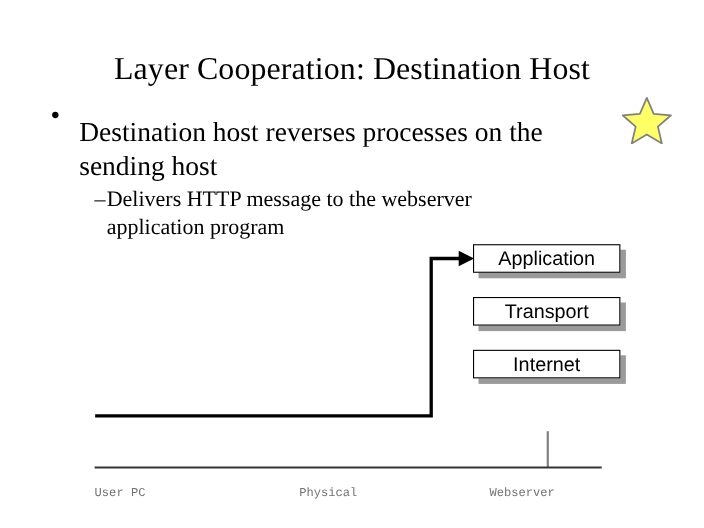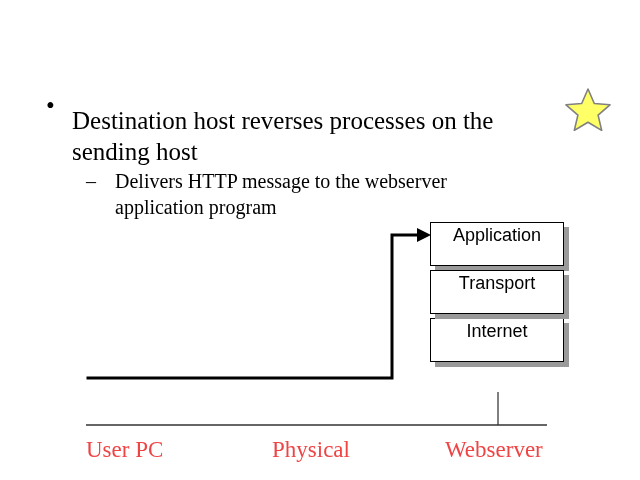--- a/index.html
+++ b/index.html
@@ -64,21 +64,21 @@
   }
   #bullet2 .marker {
     position: absolute;
     left: 0;
     top: 0;
     font-size: 20px;
     line-height: 26px;
   }
   #bullet2 .btext {
     position: absolute;
-    left: 29px;
+    left: 11px;
     top: 0;
     width: 400px;
     font-size: 20px;
     line-height: 26px;
   }
 
   
   #star {
     position: absolute;
     left: 565px;
@@ -95,21 +95,21 @@
     width: 640px;
     height: 480px;
     pointer-events: none;
   }
 
   
   .layer-box {
     position: absolute;
     left: 430px;
     width: 134px;
-    height: 44px;
+    height: 26px;
     background: #ffffff;
     border: 1px solid #000000;
     box-shadow: 5px 5px 0 0 #9a9a9a;
     box-sizing: border-box;
   }
   .layer-box .blabel {
     display: block;
     width: 100%;
     text-align: center;
     font-family: "Liberation Sans", "DejaVu Sans", sans-serif;
@@ -119,35 +119,36 @@
     white-space: nowrap;
   }
   #box-application { top: 222px; }
   #box-transport   { top: 270px; }
   #box-internet    { top: 318px; }
   #box-datalink    { top: 366px; }
 
   
   .axis-label {
     position: absolute;
-    font-family: Liberation Serif, serif;
-    font-size: 23px;
+    font-family: Liberation Mono, monospace;
+    font-size: 11px;
     line-height: 21px;
-    color: #ef4444;
+    color: #737373;
     white-space: nowrap;
   }
   #label-userpc    { left: 86px;  top: 439px; }
   #label-physical  { left: 272px; top: 439px; }
   #label-webserver { left: 445px; top: 439px; }
 </style>
 </head>
 <body>
 
 <div id="slide" style="background: rgb(255, 255, 255); color: rgb(0, 0, 0);">
 
+  <div id="title">Layer Cooperation: Destination Host</div>
 
   <div id="bullet1">
     <span class="marker">•</span>
     <span class="btext">Destination host reverses processes on the sending host</span>
   </div>
 
   <div id="bullet2">
     <span class="marker">–</span>
     <span class="btext">Delivers HTTP message to the webserver application program</span>
   </div>

